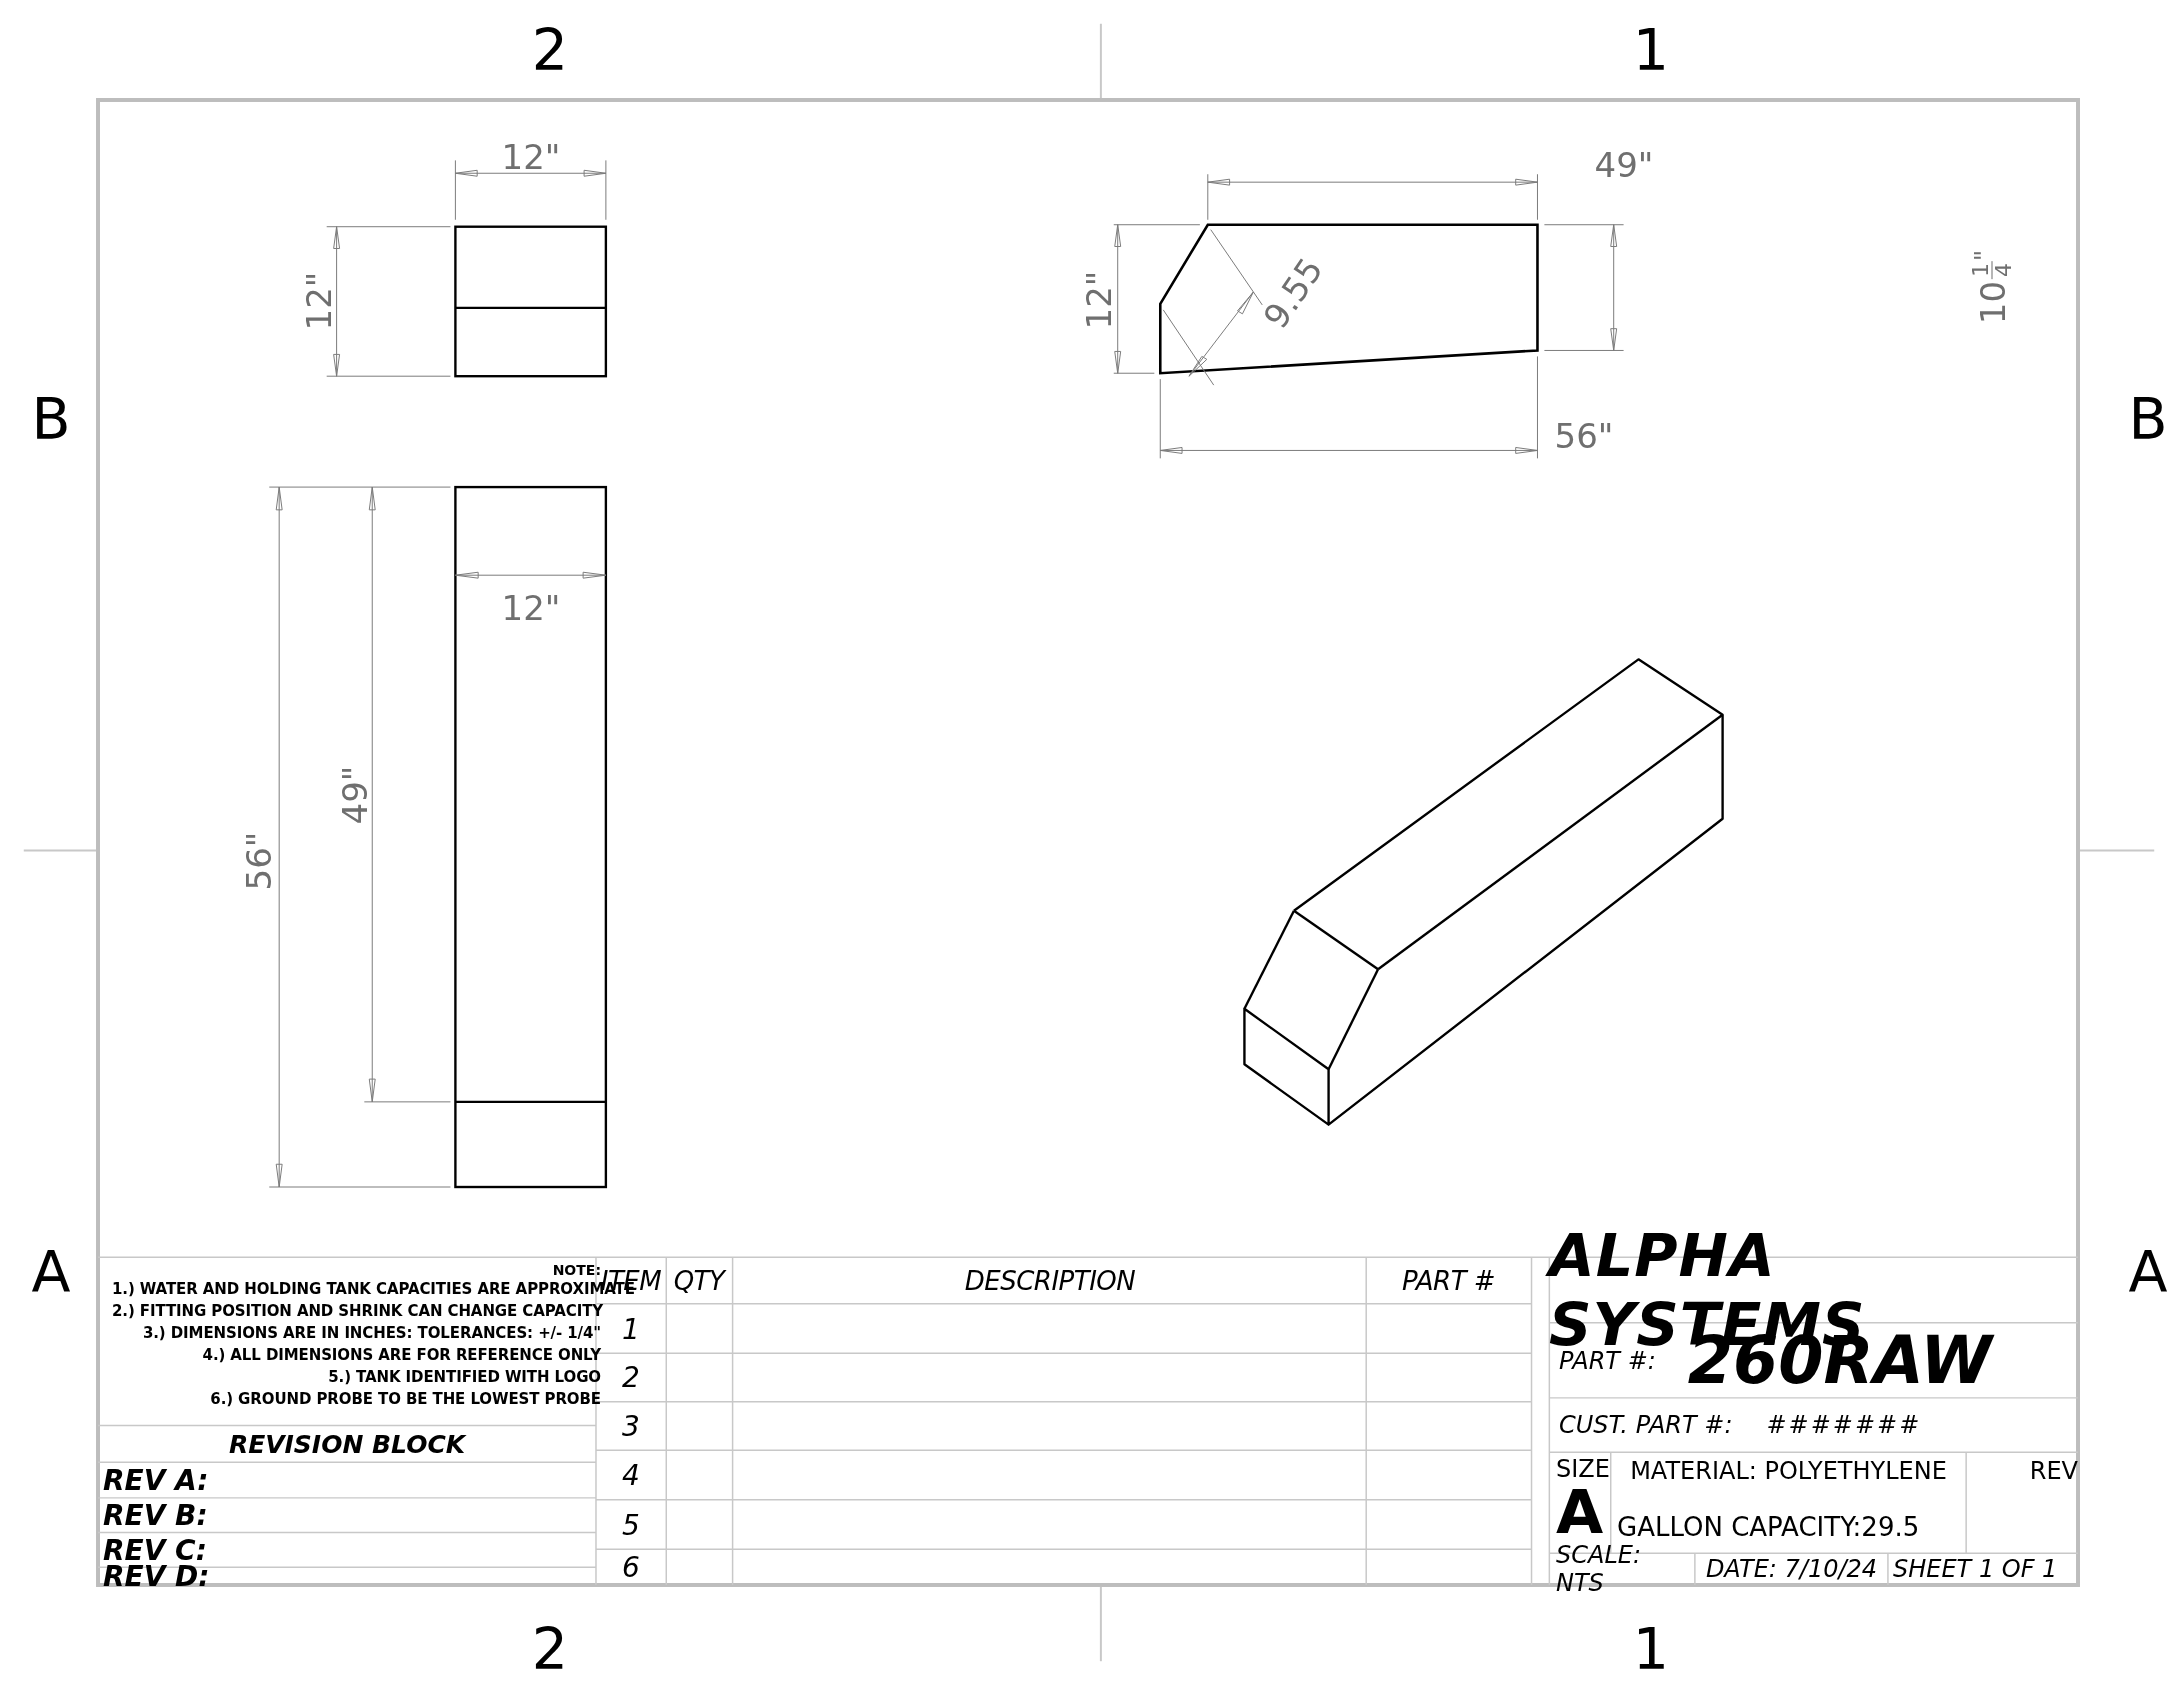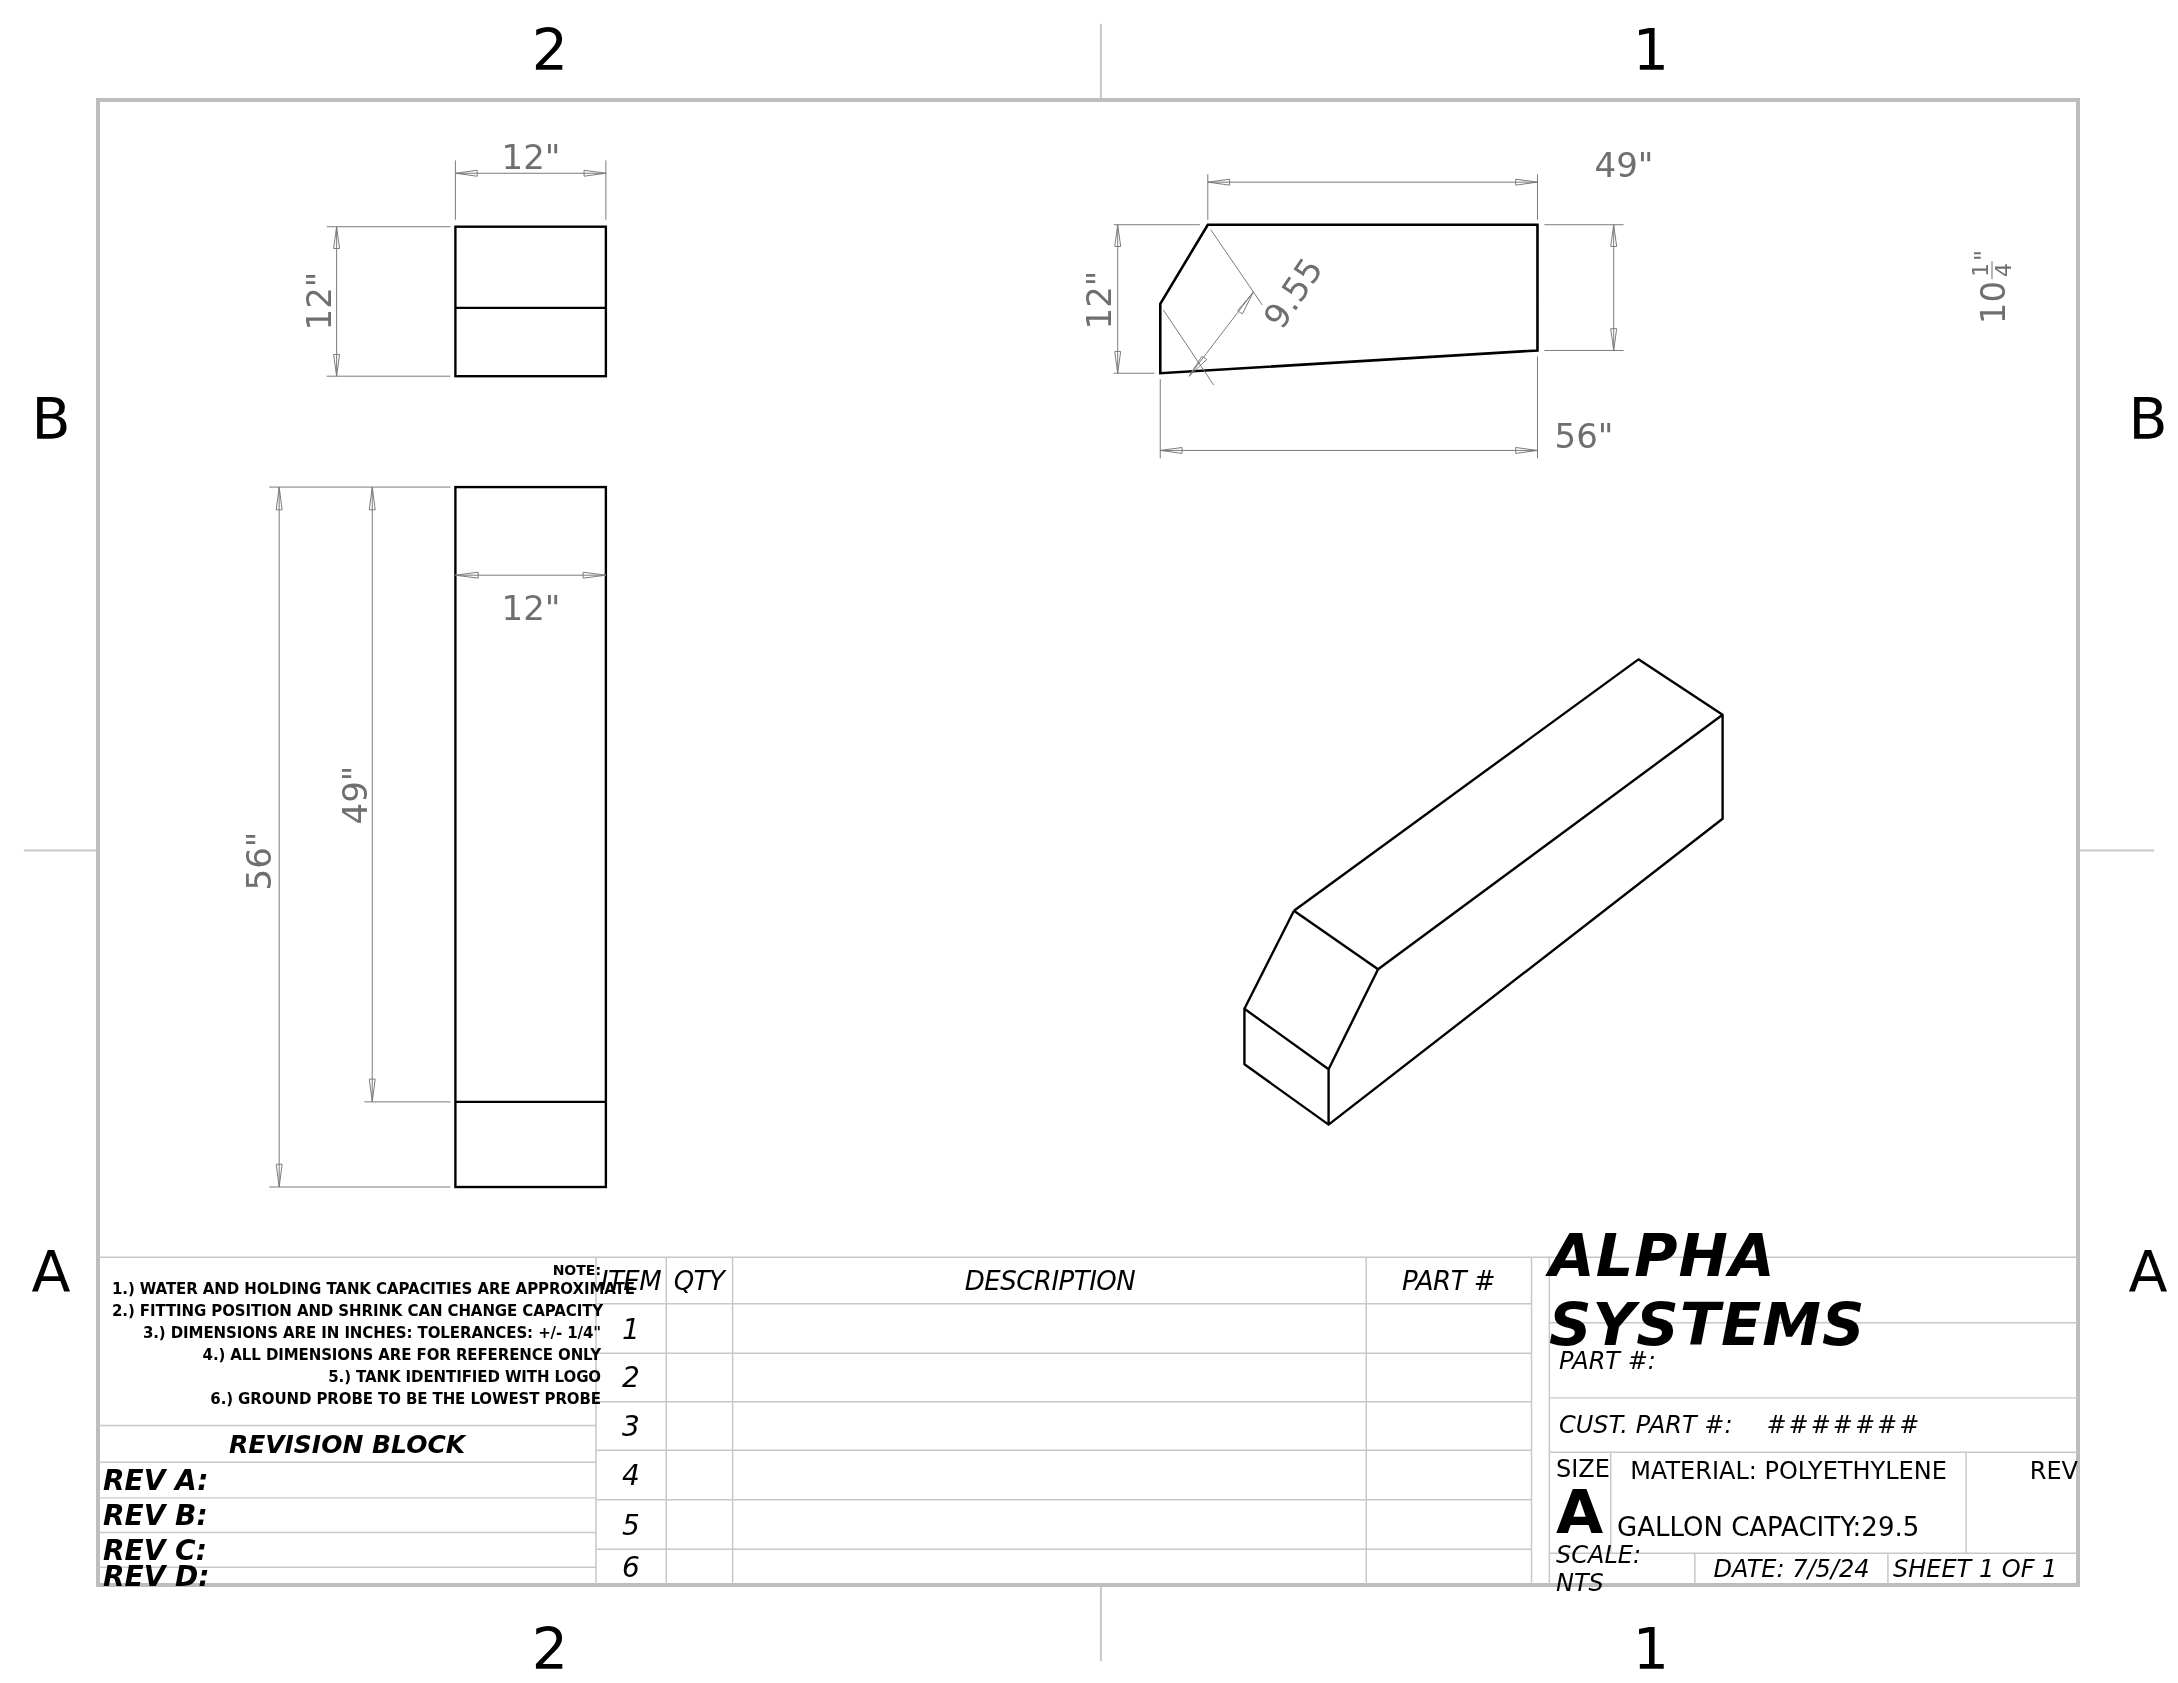--- a/index.html
+++ b/index.html
@@ -200,32 +200,33 @@
   <div class="cell bom-item" style="left:596px; top:1402px; width:70px; height:49px;">3</div>
   <div class="cell bom-item" style="left:596px; top:1450px; width:70px; height:50px;">4</div>
   <div class="cell bom-item" style="left:596px; top:1500px; width:70px; height:50px;">5</div>
   <div class="cell bom-item" style="left:596px; top:1549px; width:70px; height:36px;">6</div>
 </div>
 
 <div class="cell tb-company" style="left:1549px; top:1257px; width:529px; height:65px;">ALPHA SYSTEMS</div>
 
 <div class="cell" style="left:1559px; top:1323px; width:515px; height:75px;">
   <span class="tb-label">PART #:</span>
+  <span class="tb-part" style="margin-left:32px;">260RAW</span>
 </div>
 
 <div class="cell" style="left:1559px; top:1398px; width:515px; height:54px;">
   <span class="tb-label">CUST. PART #:</span>
   <span class="tb-label" style="margin-left:34px; letter-spacing:2px;">#######</span>
 </div>
 
 <div class="abs tb-label" style="left:1556px; top:1455px;">SIZE</div>
 <div class="abs" style="left:1556px; top:1481px; font-size:61px; font-weight:bold; line-height:1;">A</div>
 
 <div class="abs tb-label" style="left:1611px; top:1457px; width:355px; text-align:center;">MATERIAL: POLYETHYLENE</div>
 <div class="abs tb-text" style="left:1617px; top:1512px; white-space:nowrap;">GALLON CAPACITY:29.5</div>
 
 <div class="abs tb-label" style="left:1966px; top:1457px; width:112px; text-align:right;">REV</div>
 <div class="abs tb-label" style="left:1966px; top:1495px; width:112px; text-align:center;"></div>
 
 <div class="cell tb-label" style="left:1556px; top:1553px; width:139px; height:32px;">SCALE: NTS</div>
-<div class="cell tb-label" style="left:1695px; top:1553px; width:193px; height:32px; justify-content:center;">DATE: 7/5/24</div>
+<div class="cell tb-label" style="left:1695px; top:1553px; width:193px; height:32px; justify-content:center;">DATE: 7/10/24</div>
 <div class="cell tb-label" style="left:1893px; top:1553px; width:185px; height:32px;">SHEET 1 OF 1</div>
 
 
 </body></html>

